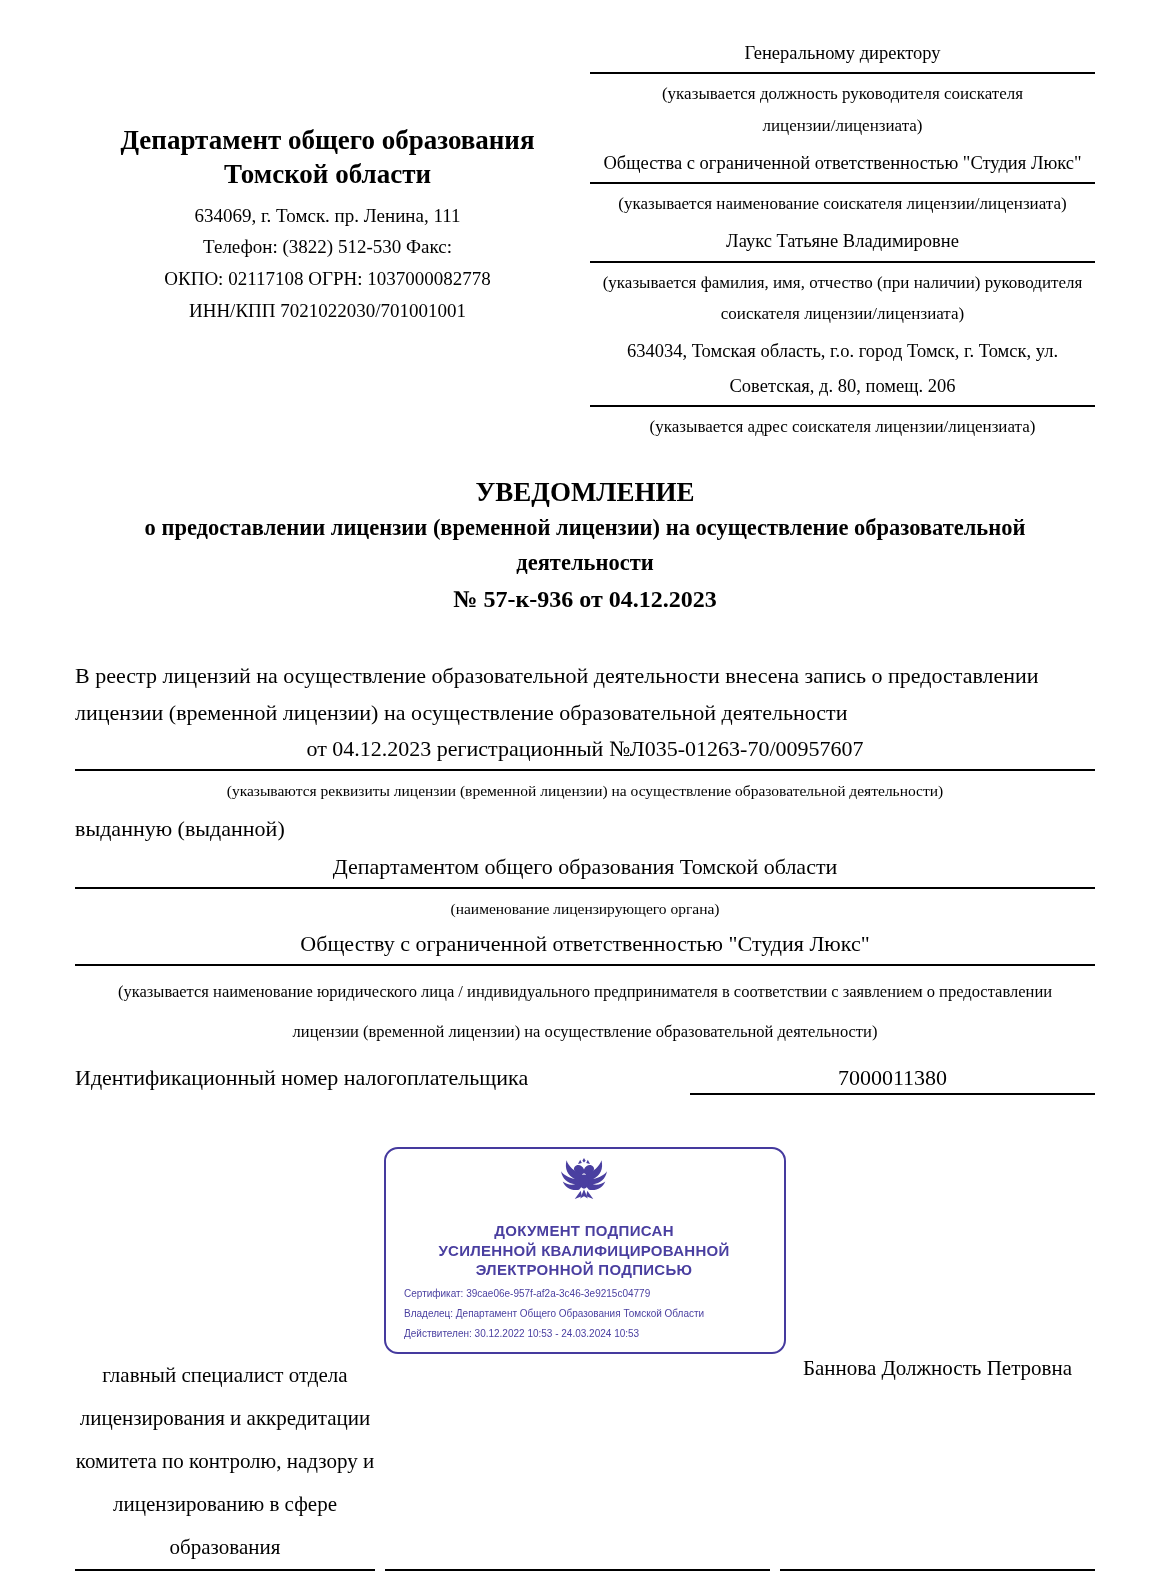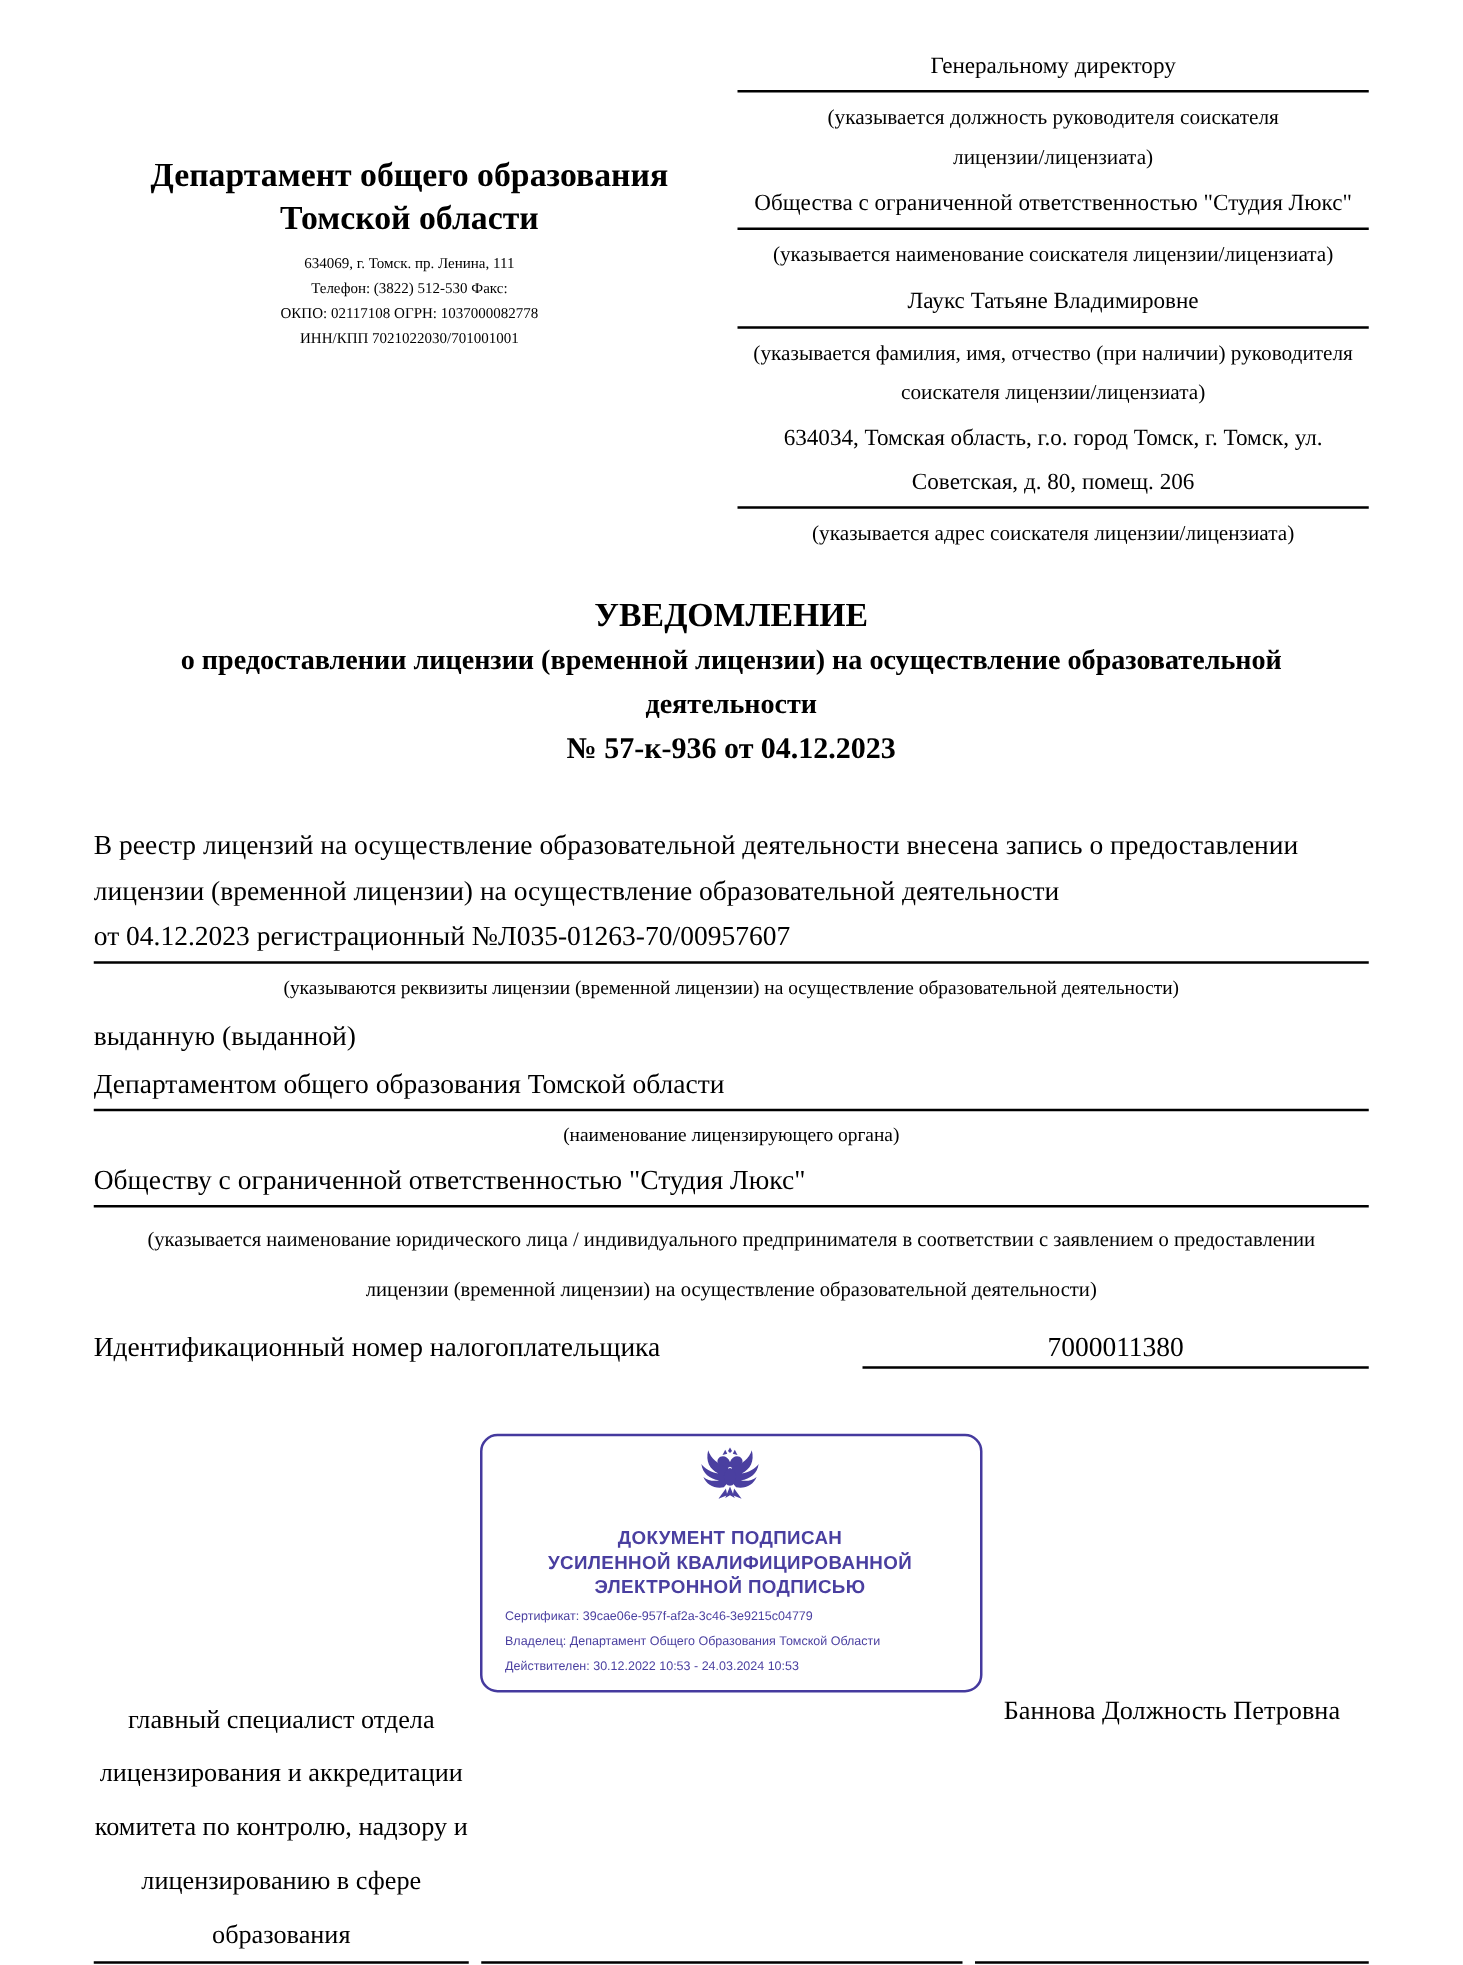--- a/index.html
+++ b/index.html
@@ -6,36 +6,36 @@
   .page{
     width:1170px;min-height:1572px;box-sizing:border-box;
     background:#ffffff;color:#000;
     font-family:"Liberation Serif","DejaVu Serif",serif;
     padding:36px 75px 30px 75px;position:relative;
   }
   
   .header{display:flex;justify-content:space-between;align-items:flex-start;}
   .sender{width:505px;text-align:center;padding-top:88px;}
   .sender-name{font-size:27px;font-weight:bold;line-height:1.25;max-width:440px;margin:0 auto 8px auto;}
-  .sender-line{font-size:12px;line-height:1.68;}
+  .sender-line{font-size:19px;line-height:1.68;}
   .recipient{width:505px;text-align:center;}
   .r-value{font-size:18.5px;line-height:1.85;border-bottom:2px solid #000;padding-bottom:2px;}
   .r-caption{font-size:17px;line-height:1.88;padding:4px 0 4px 0;}
   .r-caption .inner{display:inline-block;}
   .cap-narrow{max-width:420px;margin:0 auto;}
   
   .doc-title{margin-top:28px;text-align:center;font-weight:bold;}
   .doc-heading{font-size:27px;line-height:1.3;}
   .doc-subheading{font-size:22.5px;line-height:1.58;}
   .doc-number{font-size:24px;line-height:1.58;font-family:Liberation Serif, serif;}
   
   .body-block{margin-top:38px;}
   .body-intro{font-size:22px;line-height:1.7;text-align:left;}
   .u-line{border-bottom:2px solid #000;}
-  .center-val{font-size:22px;line-height:1.55;text-align:left;padding-bottom:3px;}
+  .center-val{font-size:22px;line-height:1.55;text-align:center;padding-bottom:3px;}
   .small-caption{font-size:15.5px;line-height:1.8;text-align:center;padding:6px 0 4px 0;}
   .issued-label{font-size:22px;line-height:1.6;text-align:left;padding:2px 0 4px 0;}
   .licensee-cap{max-width:960px;margin:0 auto;font-size:16.5px;line-height:2.4;}
   .inn-row{display:flex;align-items:flex-start;margin-top:10px;font-size:22px;}
   .inn-label{width:615px;flex:none;}
   .inn-value{flex:1;text-align:center;border-bottom:2px solid #000;padding-bottom:2px;}
   
   .stamp{
     width:402px;box-sizing:border-box;margin:52px auto 0 auto;
     border:2.5px solid #453a9e;border-radius:14px;

